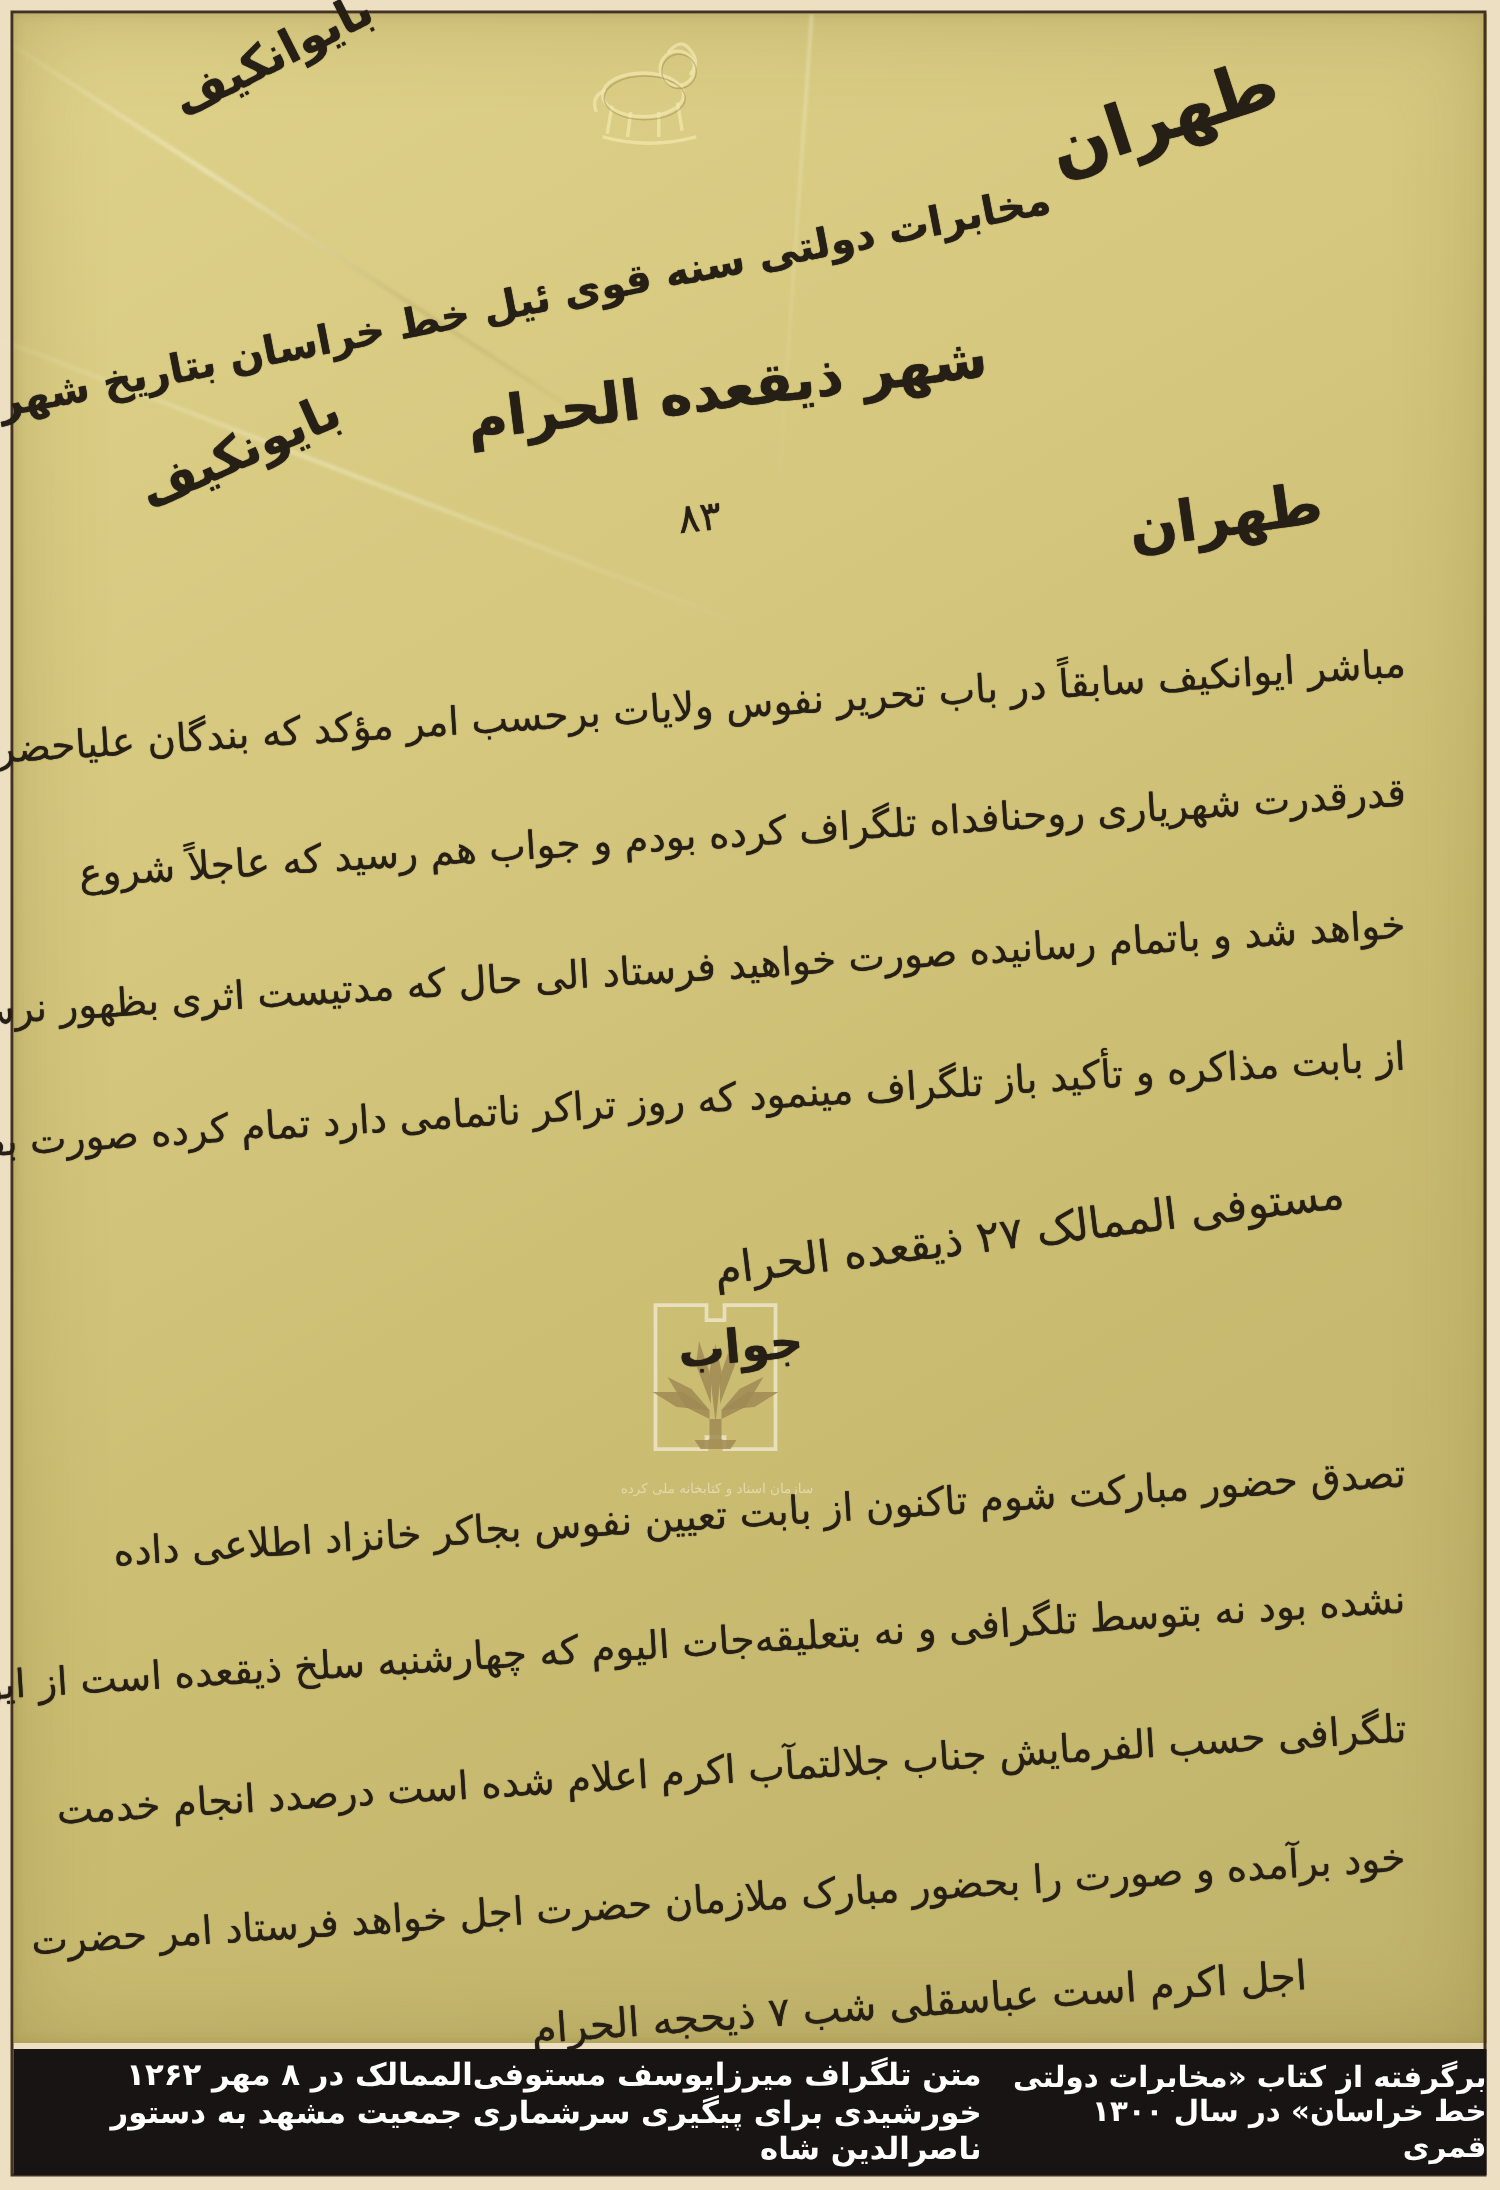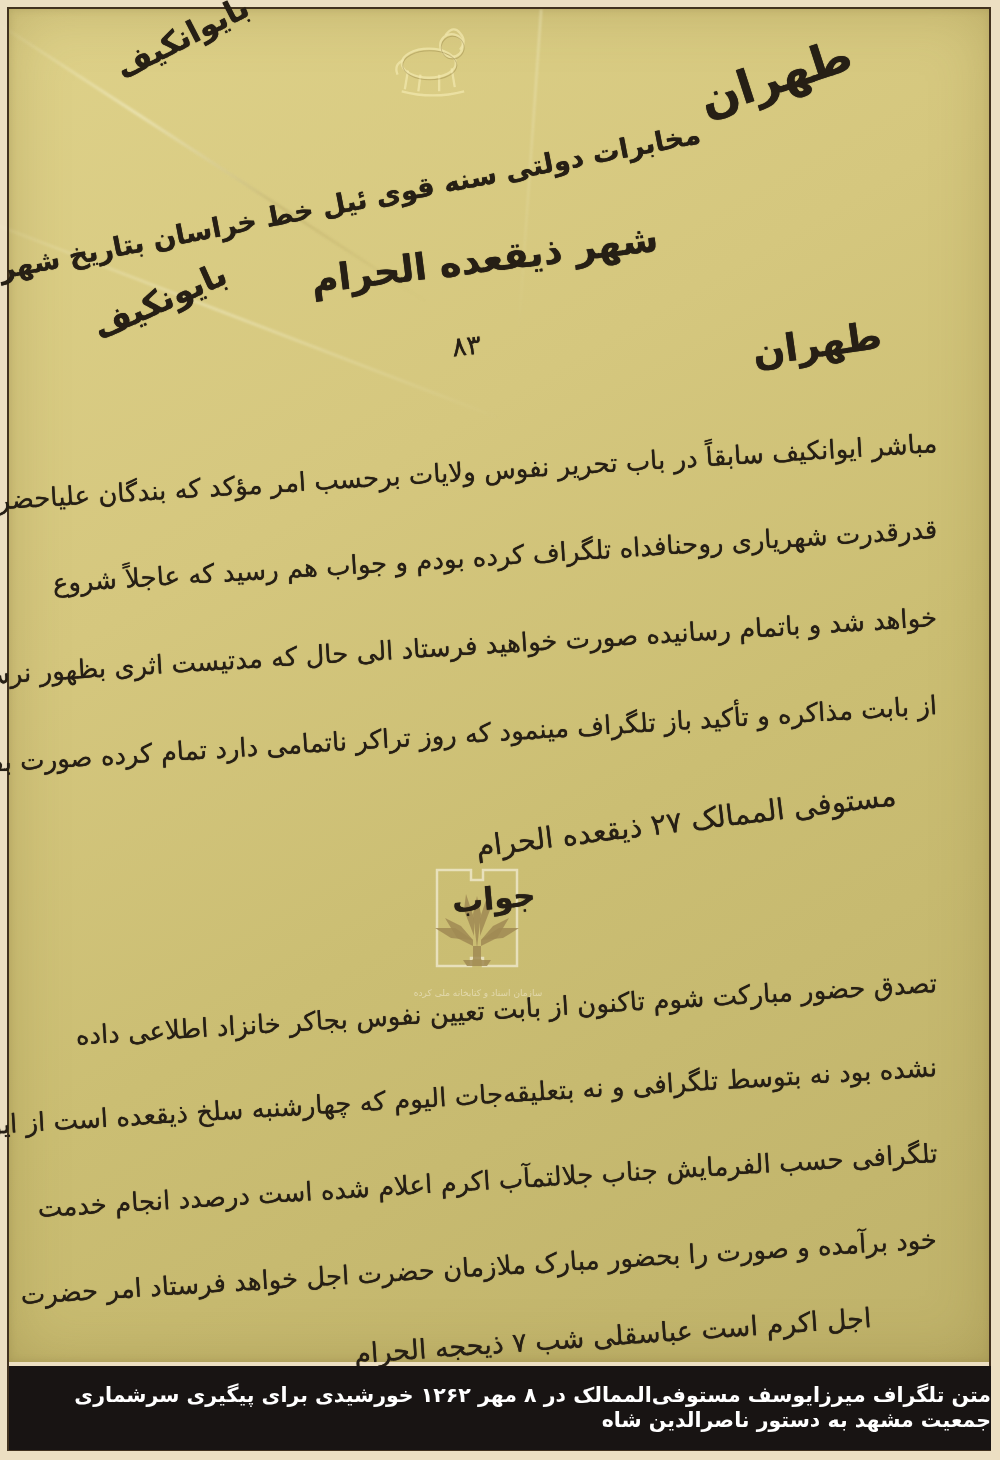--- a/index.html
+++ b/index.html
@@ -109,15 +109,16 @@
 
   <div class="callig reply-head b">جواب</div>
   <div class="callig bodyline r1">تصدق حضور مبارکت شوم   تاکنون از بابت تعیین نفوس بجاکر خانزاد اطلاعی داده</div>
   <div class="callig bodyline r2">نشده بود نه بتوسط تلگرافی و نه بتعلیقه‌جات الیوم که چهارشنبه سلخ ذیقعده است از ایوانکیف</div>
   <div class="callig bodyline r3">تلگرافی حسب الفرمایش جناب جلالتمآب اکرم اعلام شده است درصدد انجام خدمت</div>
   <div class="callig bodyline r4">خود برآمده و صورت را بحضور مبارک ملازمان حضرت اجل خواهد فرستاد امر حضرت</div>
   <div class="callig r5">اجل اکرم است عباسقلی شب ۷ ذیحجه الحرام</div>
 
   <div class="caption-bar">
     <div class="caption-line">متن تلگراف میرزایوسف مستوفی‌الممالک در ۸ مهر ۱۲۶۲ خورشیدی برای پیگیری سرشماری جمعیت مشهد به دستور ناصرالدین شاه</div>
+    <div class="caption-line second">برگرفته از کتاب «مخابرات دولتی خط خراسان» در سال ۱۳۰۰ قمری</div>
   </div>
 
 </div>
 
 </body></html>

